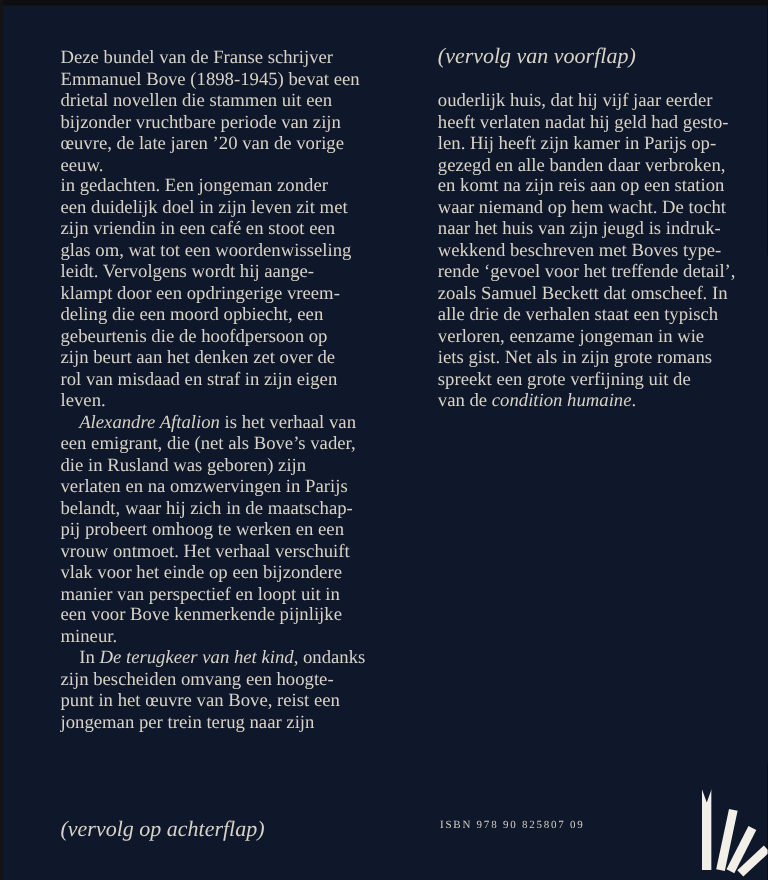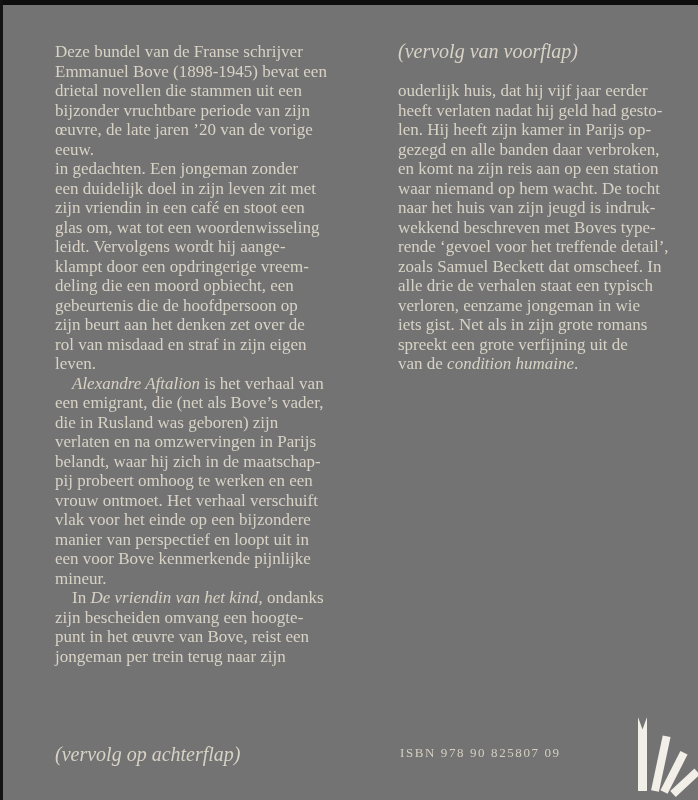--- a/index.html
+++ b/index.html
@@ -4,21 +4,21 @@
 <style>
   html, body {
     margin: 0;
     padding: 0;
     background: #000;
   }
   .page {
     position: relative;
     width: 698px;
     height: 800px;
-    background: #737373;
+    background: #0f172a;
     overflow: hidden;
     font-family: "Liberation Serif", "DejaVu Serif", serif;
     color: #d8d3c6;
   }
   .edge-top {
     position: absolute;
     left: 0; top: 0;
     width: 100%; height: 5px;
     background: #0e0e0e;
   }
@@ -44,21 +44,21 @@
     white-space: nowrap;
   }
   .flap-note-top { margin-bottom: 19.5px; }
   .footer-left-note {
     position: absolute;
     left: 55px; top: 743px;
   }
   .isbn {
     position: absolute;
     left: 400px; top: 745px;
-    font-size: 13px;
+    font-size: 10px;
     letter-spacing: 1.6px;
     white-space: nowrap;
     color: #d4cfc2;
   }
   .logo { position: absolute; left: 0; top: 0; width: 698px; height: 800px; pointer-events: none; }
   .bar { position: absolute; background: #f2efe8; }
   .bar1 {
     left: 638px; top: 717px; width: 9px; height: 74px;
     clip-path: polygon(0 0, 50% 17%, 100% 0, 100% 100%, 0 100%);
   }
@@ -95,21 +95,21 @@
       <div class="line"><span>een emigrant, die (net als Bove’s vader,</span></div>
       <div class="line"><span>die in Rusland was geboren) zijn</span></div>
       <div class="line"><span>verlaten en na omzwervingen in Parijs</span></div>
       <div class="line"><span>belandt, waar hij zich in de maatschap-</span></div>
       <div class="line"><span>pij probeert omhoog te werken en een</span></div>
       <div class="line"><span>vrouw ontmoet. Het verhaal verschuift</span></div>
       <div class="line"><span>vlak voor het einde op een bijzondere</span></div>
       <div class="line"><span>manier van perspectief en loopt uit in</span></div>
       <div class="line"><span>een voor Bove kenmerkende pijnlijke</span></div>
       <div class="line"><span>mineur.</span></div>
-      <div class="line indent"><span>In </span><span class="it">De vriendin van het kind</span><span>, ondanks</span></div>
+      <div class="line indent"><span>In </span><span class="it">De terugkeer van het kind</span><span>, ondanks</span></div>
       <div class="line"><span>zijn bescheiden omvang een hoogte-</span></div>
       <div class="line"><span>punt in het œuvre van Bove, reist een</span></div>
       <div class="line"><span>jongeman per trein terug naar zijn</span></div>
     </div>
 
   <div class="col col-right">
     <div class="flap-note flap-note-top">(vervolg van voorflap)</div>
     <div>
         <div class="line"><span>ouderlijk huis, dat hij vijf jaar eerder</span></div>
         <div class="line"><span>heeft verlaten nadat hij geld had gesto-</span></div>

